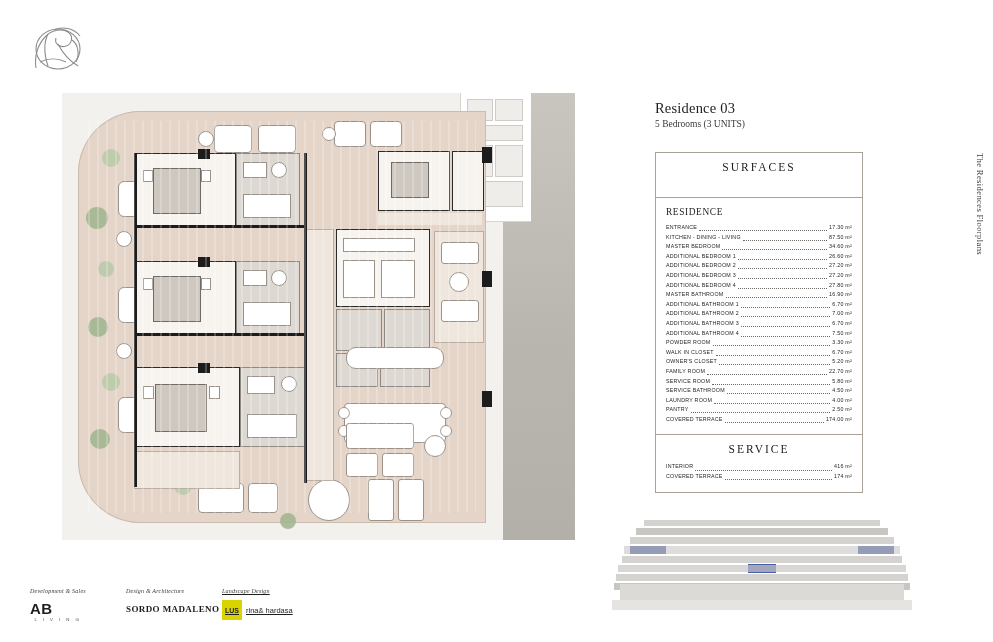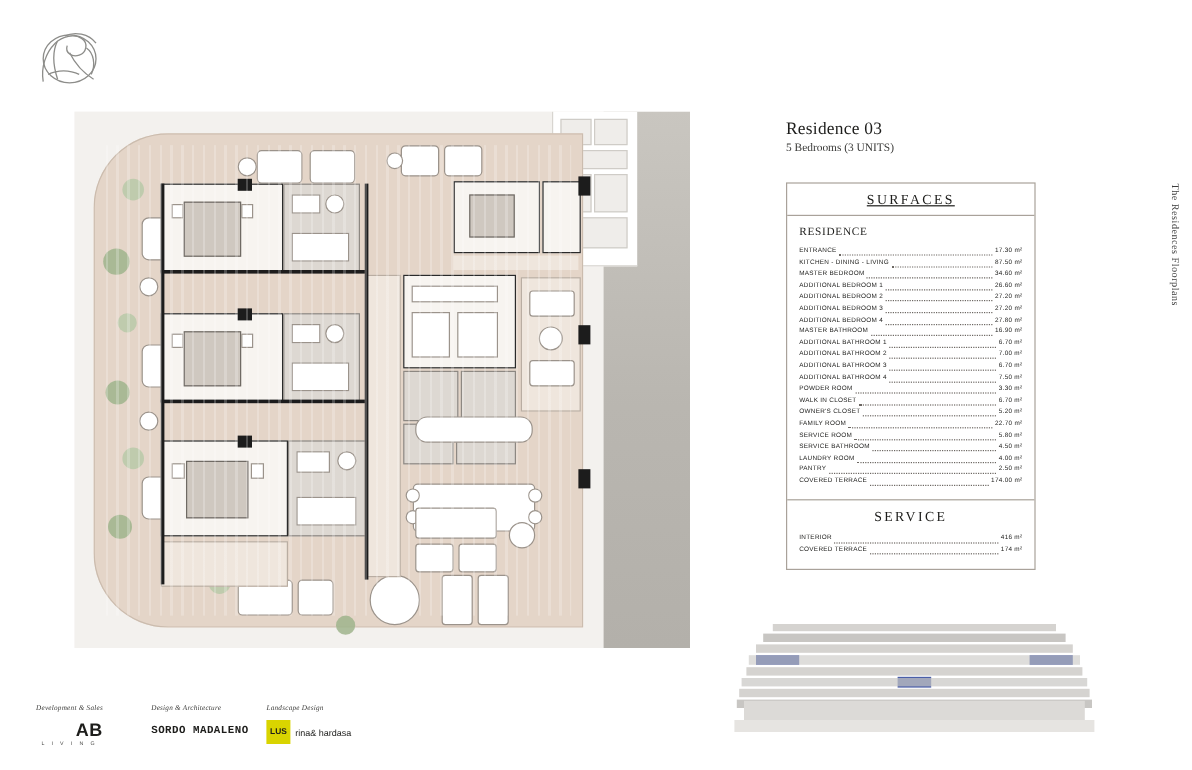--- a/index.html
+++ b/index.html
@@ -95,21 +95,21 @@
   }
 
   
   .surfaces{
     position:absolute;left:655px;top:152px;width:206px;
     border:1px solid #a9a29a;
     background:#fff;
   }
   .surfaces .head{
     text-align:center;font-size:11.5px;letter-spacing:2px;
-    padding:8px 0 6px;border-bottom:1px solid #a9a29a;text-decoration:underline;
+    padding:8px 0 24px;border-bottom:1px solid #a9a29a;
   }
   .surfaces .section-title{
     font-size:9.4px;letter-spacing:.6px;padding:9px 0 4px 10px;
   }
   .rows{padding:2px 10px 10px 10px;}
   .row{
     display:flex;align-items:flex-end;
     font-family:"Liberation Sans", sans-serif;
     font-size:5.3px;letter-spacing:.25px;color:#1d1d1b;
     line-height:9.6px;height:9.6px;
@@ -139,28 +139,28 @@
   
   .credits{position:absolute;left:30px;top:588px;width:420px;}
   .credit{position:absolute;top:0;}
   .credit .ttl{
     font-family:"Liberation Serif", serif;
     font-size:6px;color:#3a3a38;letter-spacing:.2px;font-style:italic;
   }
   .credit .logo{margin-top:7px;}
   .ab{
     font-family:"Liberation Sans", sans-serif;font-weight:bold;
-    font-size:15px;letter-spacing:.5px;color:#1d1d1b;line-height:15px;text-align:right;
+    font-size:15px;letter-spacing:.5px;color:#1d1d1b;line-height:15px;
   }
   .ab-sub{
     font-family:"Liberation Sans", sans-serif;font-size:4.4px;
     letter-spacing:2.4px;color:#4a4a48;margin-top:1px;text-align:center;
   }
   .sm{
-    font-family:Liberation Mono, monospace;font-weight:bold;
+    font-family:Liberation Serif, serif;font-weight:bold;
     font-size:9px;letter-spacing:.4px;color:#1d1d1b;margin-top:10px;
   }
   .lnd{display:flex;align-items:center;gap:4px;margin-top:6px;}
   .lnd .blk{
     width:20px;height:20px;background:#d9d400;position:relative;
     font-family:"Liberation Sans", sans-serif;font-weight:bold;font-size:7px;
     color:#1d1d1b;display:flex;align-items:center;justify-content:center;
   }
   .lnd .nm2{
     font-family:"Liberation Sans", sans-serif;font-size:7.5px;color:#1d1d1b;
@@ -476,21 +476,21 @@
         <div class="ab">AB</div>
         <div class="ab-sub">L I V I N G</div>
       </div>
     </div>
 
     <div class="credit" style="left:96px;">
       <div class="ttl">Design &amp; Architecture</div>
       <div class="sm">SORDO MADALENO</div>
     </div>
 
-    <div class="credit" style="left:192px;">
+    <div class="credit" style="left:192px;text-decoration:underline;">
       <div class="ttl">Landscape Design</div>
       <div class="lnd">
         <div class="blk">LUS</div>
         <div class="nm2">rina&amp; hardasa</div>
       </div>
     </div>
   </div>
 
 </div>
 

